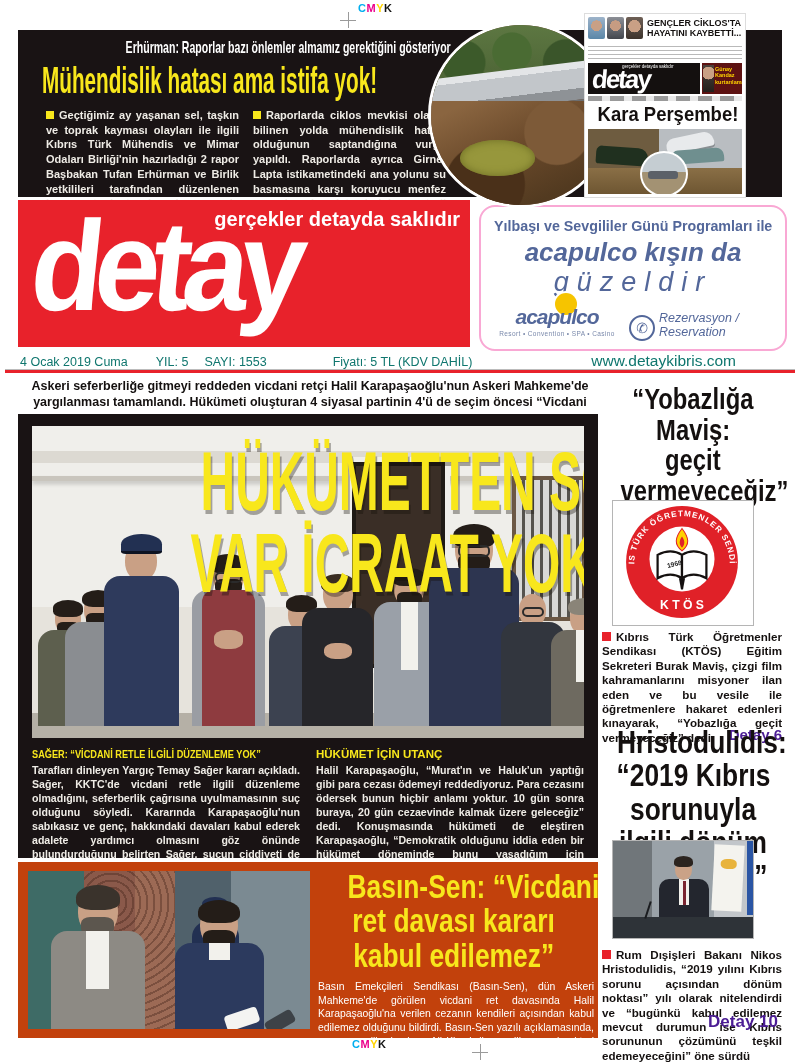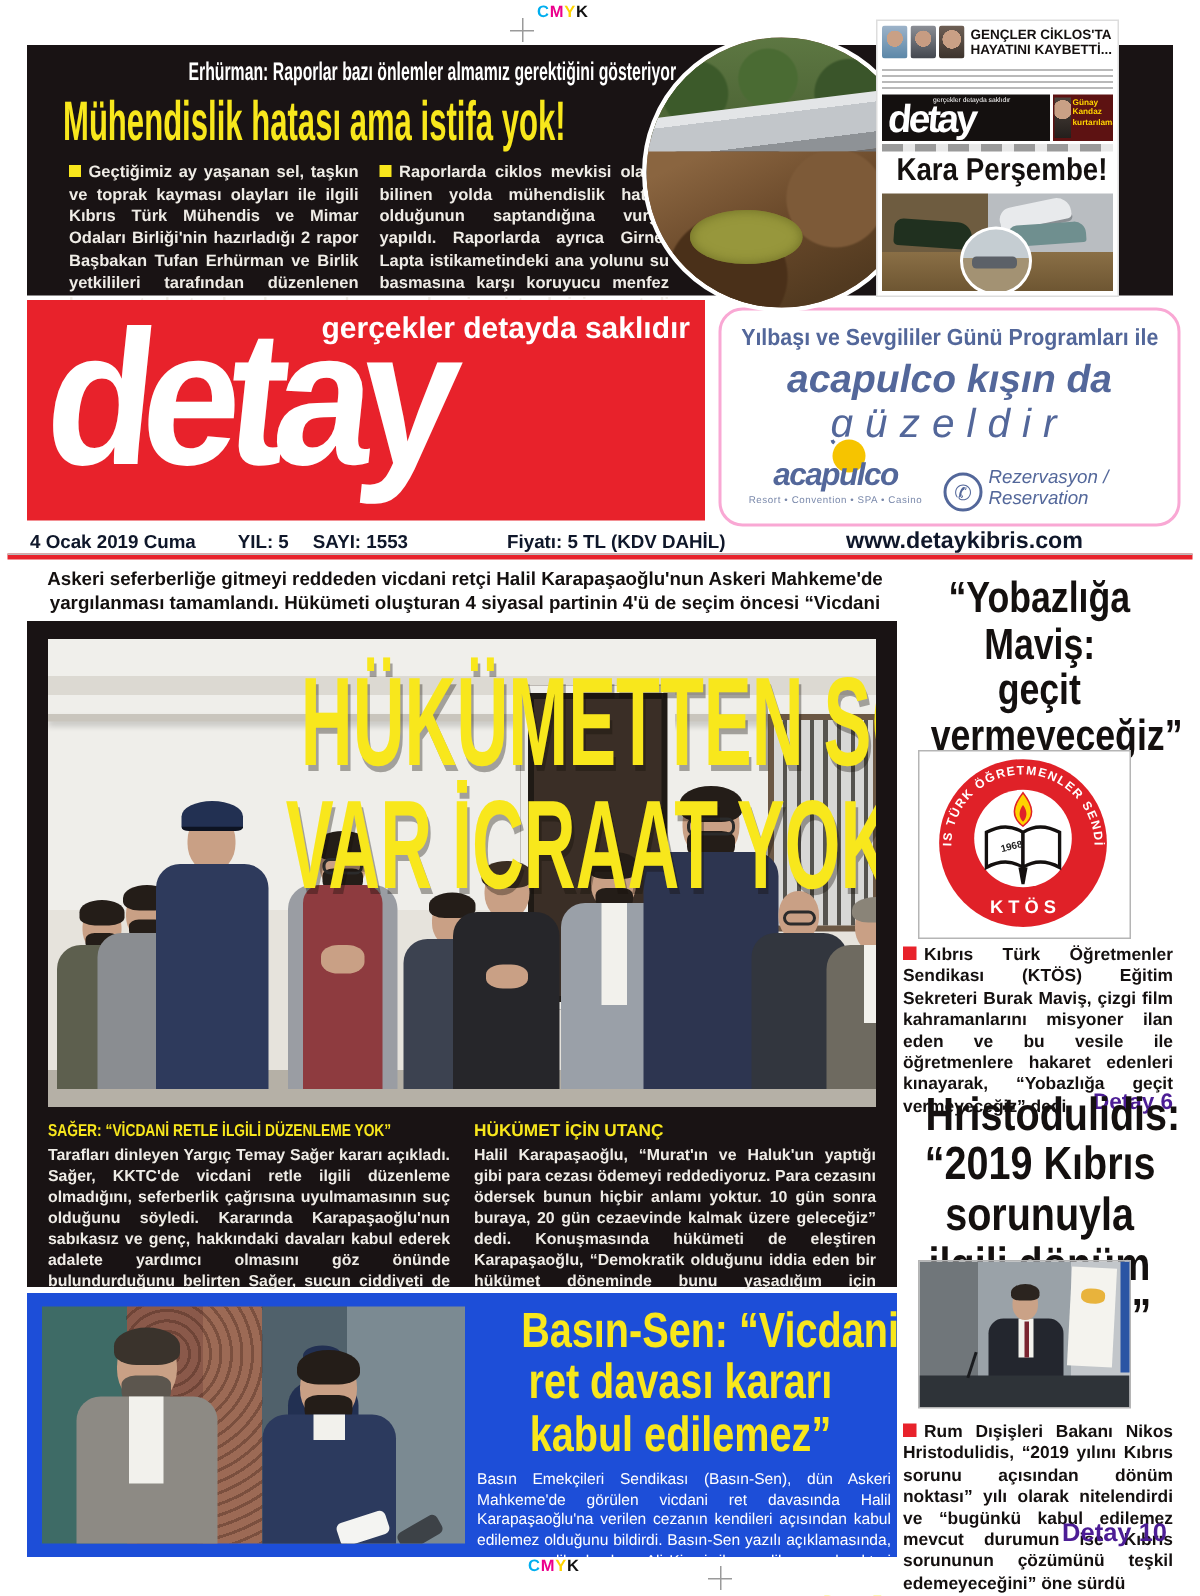--- a/index.html
+++ b/index.html
@@ -99,23 +99,23 @@
   .ad .sun{background:#f6c400;box-shadow:0 0 0 2px #fff;}
   .ad .alogo{position:relative;font-weight:bold;font-style:italic;font-size:21px;letter-spacing:-1px;}
   .ad .asub{font-size:6.5px;letter-spacing:.4px;color:#7a89ab;margin-top:1px;}
   .ad .ph-ic{position:absolute;left:148px;top:108px;width:22px;height:22px;border:2px solid #53679a;border-radius:50%;
              text-align:center;line-height:22px;font-size:14px;}
   .ad .resv{position:absolute;left:178px;top:104px;font-style:italic;font-size:12.5px;}
   .ad .phone{position:absolute;left:176px;top:118px;font-weight:bold;font-style:italic;font-size:19px;}
 
   
   .dateline{position:absolute;left:20px;top:352px;width:760px;display:flex;align-items:baseline;
-            font-weight:bold;font-size:12.5px;color:#0f172a;}
+            font-weight:normal;font-size:12.5px;color:#0f766e;}
   .dateline .d1{margin-right:28px;} .dateline .d2{margin-right:16px;} .dateline .d3{margin-right:66px;}
-  .dateline .web{margin-left:auto;margin-right:58px;font-size:15.5px;}
+  .dateline .web{margin-left:auto;margin-right:44px;font-size:15.5px;}
   .redrule{position:absolute;left:5px;top:369px;width:790px;height:3px;background:#e8222b;border-top:1px solid #bbb;}
 
   
   .intro{position:absolute;left:30px;top:378px;width:560px;text-align:center;font-weight:bold;
          font-size:12.5px;line-height:1.3;color:#14100f;}
   .mainbox{position:absolute;left:18px;top:414px;width:580px;height:444px;background:#191314;}
   .main-photo{position:absolute;left:14px;top:12px;width:552px;height:312px;overflow:hidden;
      background:linear-gradient(#f0efeb 0 8%, #dcd9d2 8% 12%, #efeeea 12% 58%, #e6e3dc 58% 92%, #b5b0a6 92%);}
   .mp-beam{position:absolute;left:0;top:16%;width:100%;height:5px;background:#c9c5bd;box-shadow:0 3px 4px rgba(0,0,0,.18);}
   .mp-door{position:absolute;left:57%;top:10%;width:17%;height:66%;background:#3a2e26;border:5px solid #efeeea;
@@ -135,21 +135,21 @@
   .fg-hands{position:absolute;left:30%;top:30%;width:40%;height:14%;background:var(--skin,#c9a085);border-radius:40%;}
   .headline-overlay{position:absolute;left:0;top:14px;width:100%;text-align:center;color:#f8e71c;
      font-weight:bold;font-size:84px;line-height:.98;text-shadow:3px 4px 0 rgba(20,15,10,.35);z-index:3;}
   .subcols{position:absolute;left:14px;top:334px;width:552px;display:flex;gap:16px;}
   .subcol{width:268px;position:relative;}
   .subcol h4{margin:0 0 3px;color:#f8e71c;font-size:11.5px;font-weight:bold;}
   .subcol p{margin:0;color:#efece6;font-size:10.6px;font-weight:bold;line-height:1.33;text-align:justify;}
   .subcol .pref{position:absolute;right:0;bottom:-14px;font-size:12px;}
 
   
-  .bluebox{position:absolute;left:18px;top:862px;width:580px;height:176px;background:#1d4ed8;}
+  .bluebox{position:absolute;left:18px;top:862px;width:580px;height:176px;background:#c2410c;}
   .bs-photo{position:absolute;left:10px;top:9px;width:282px;height:158px;overflow:hidden;
      background:linear-gradient(90deg,#3e6b66 0 20%, #8a594a 20% 38%, #9c6a55 38% 52%, #50616b 52% 72%, #7b8a92 72%);}
   .bs-marble{position:absolute;left:20%;top:0;width:32%;height:100%;
      background:repeating-radial-gradient(circle at 30% 20%, rgba(60,30,20,.35) 0 2px, transparent 2px 7px);}
   .mic{position:absolute;border-radius:4px;}
   .bs-headline{position:absolute;left:298px;top:8px;width:276px;text-align:center;color:#f8e71c;
                font-weight:bold;font-size:33px;line-height:1.04;}
   .bs-text{position:absolute;left:300px;top:118px;width:276px;color:#fff;font-size:10.4px;
            line-height:1.32;text-align:justify;}
   .bs-ref{position:absolute;right:6px;bottom:-13px;font-size:11px;}

